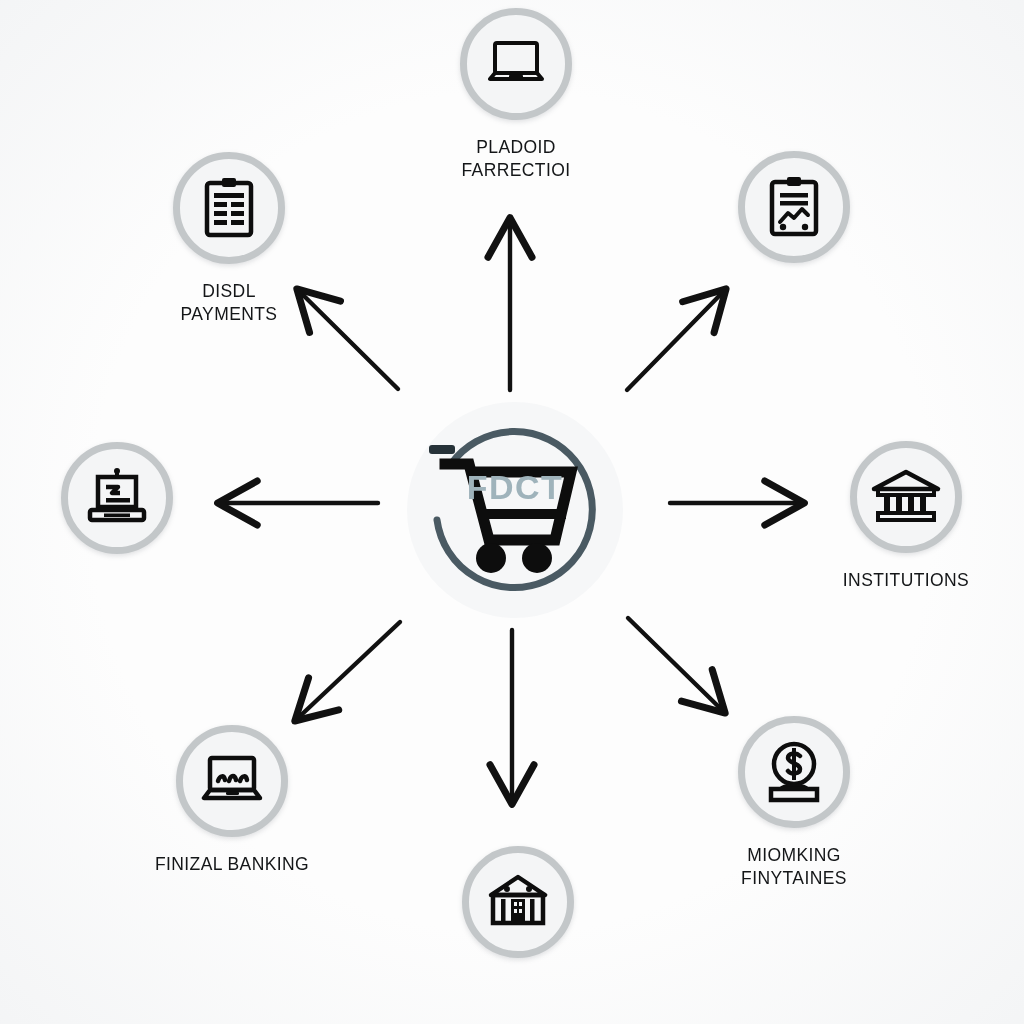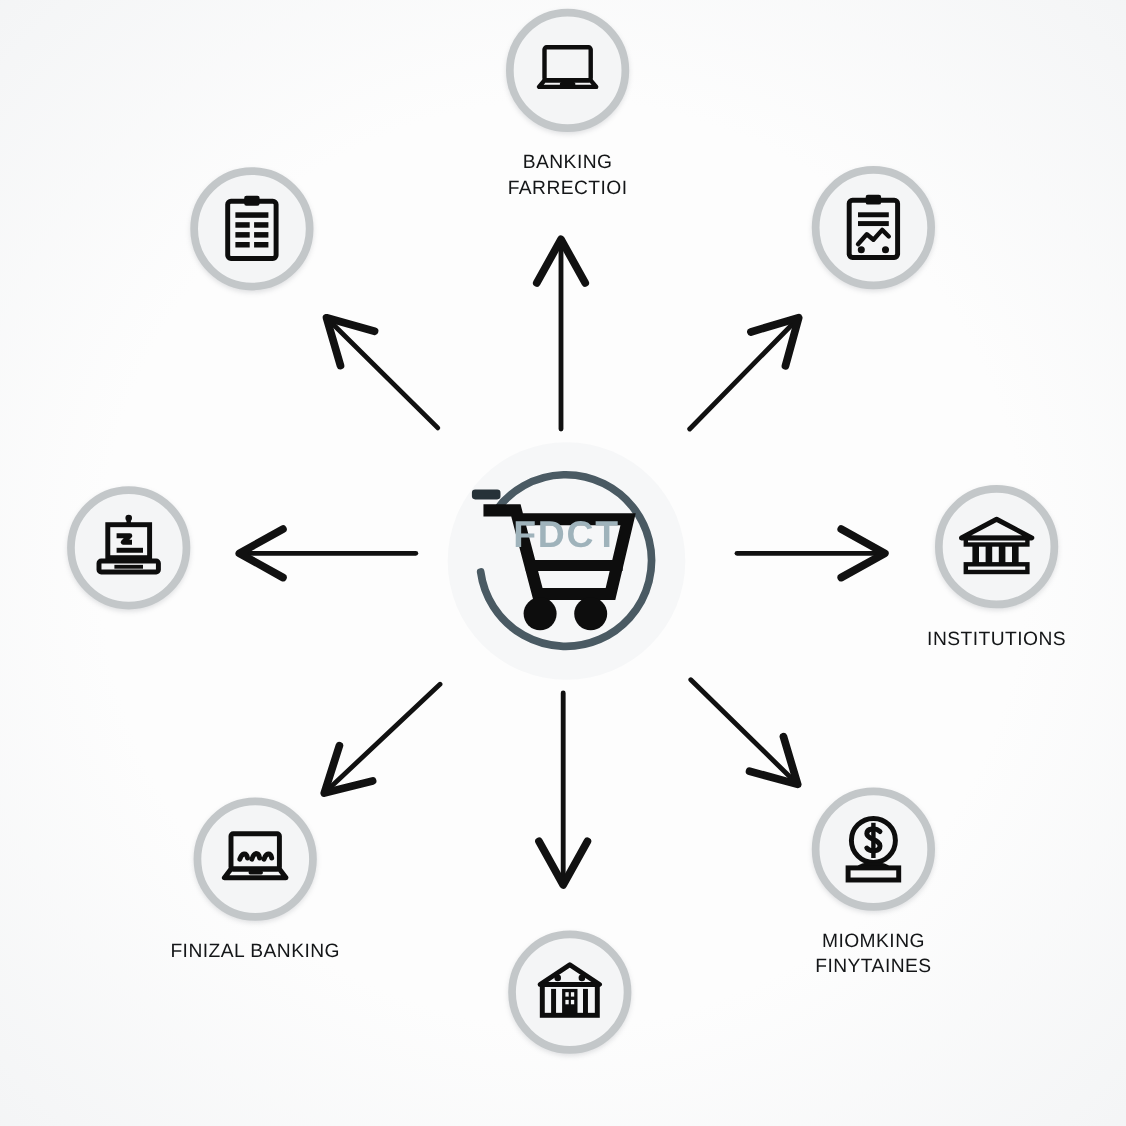--- a/index.html
+++ b/index.html
@@ -136,37 +136,39 @@
 
   <div id="nodes">
       <div class="node" style="left: 516px; top: 8px;">
         <div class="node-circle">
           <svg width="70" height="70" viewBox="0 0 70 70">
       <rect x="14" y="14" width="42" height="30" rx="2" fill="none" stroke="#0d0d0d" stroke-width="4"></rect>
       <path d="M9 50 L61 50 L56 44 L14 44 Z" fill="none" stroke="#0d0d0d" stroke-width="4" stroke-linejoin="round"></path>
       <rect x="28" y="45.5" width="14" height="3.5" rx="1.5" fill="#0d0d0d"></rect>
     </svg>
         </div>
-        <div class="node-label">BANKING
+        <div class="node-label">PLADOID
 FARRECTIOI</div>
       </div>
       <div class="node" style="left: 229px; top: 152px;">
         <div class="node-circle">
           <svg width="66" height="70" viewBox="0 0 66 70">
       <rect x="11" y="10" width="44" height="52" rx="3" fill="none" stroke="#0d0d0d" stroke-width="4.5"></rect>
       <rect x="26" y="5" width="14" height="9" rx="2" fill="#0d0d0d"></rect>
       <rect x="18" y="20" width="30" height="5" fill="#0d0d0d"></rect>
       <rect x="18" y="29" width="13" height="5" fill="#0d0d0d"></rect>
             <rect x="35" y="29" width="13" height="5" fill="#0d0d0d"></rect>
       <rect x="18" y="38" width="13" height="5" fill="#0d0d0d"></rect>
             <rect x="35" y="38" width="13" height="5" fill="#0d0d0d"></rect>
       <rect x="18" y="47" width="13" height="5" fill="#0d0d0d"></rect>
             <rect x="35" y="47" width="13" height="5" fill="#0d0d0d"></rect>
     </svg>
         </div>
+        <div class="node-label">DISDL
+PAYMENTS</div>
       </div>
       <div class="node" style="left: 794px; top: 151px;">
         <div class="node-circle">
           <svg width="66" height="70" viewBox="0 0 66 70">
       <rect x="11" y="10" width="44" height="52" rx="3" fill="none" stroke="#0d0d0d" stroke-width="4.5"></rect>
       <rect x="26" y="5" width="14" height="9" rx="2" fill="#0d0d0d"></rect>
       <rect x="19" y="21" width="28" height="4.5" fill="#0d0d0d"></rect>
       <rect x="19" y="29" width="28" height="4.5" fill="#0d0d0d"></rect>
       <path d="M19 50 L27 41 L33 46 L41 37 L47 43" fill="none" stroke="#0d0d0d" stroke-width="4" stroke-linejoin="round" stroke-linecap="round"></path>
       <circle cx="22" cy="55" r="3.2" fill="#0d0d0d"></circle>

